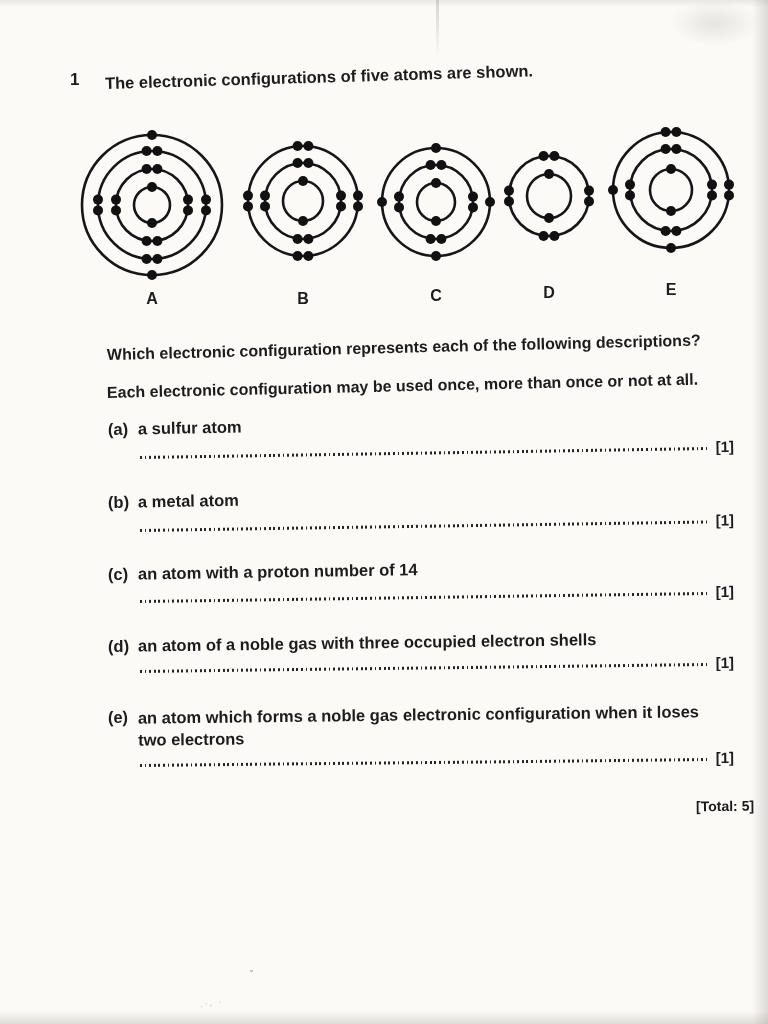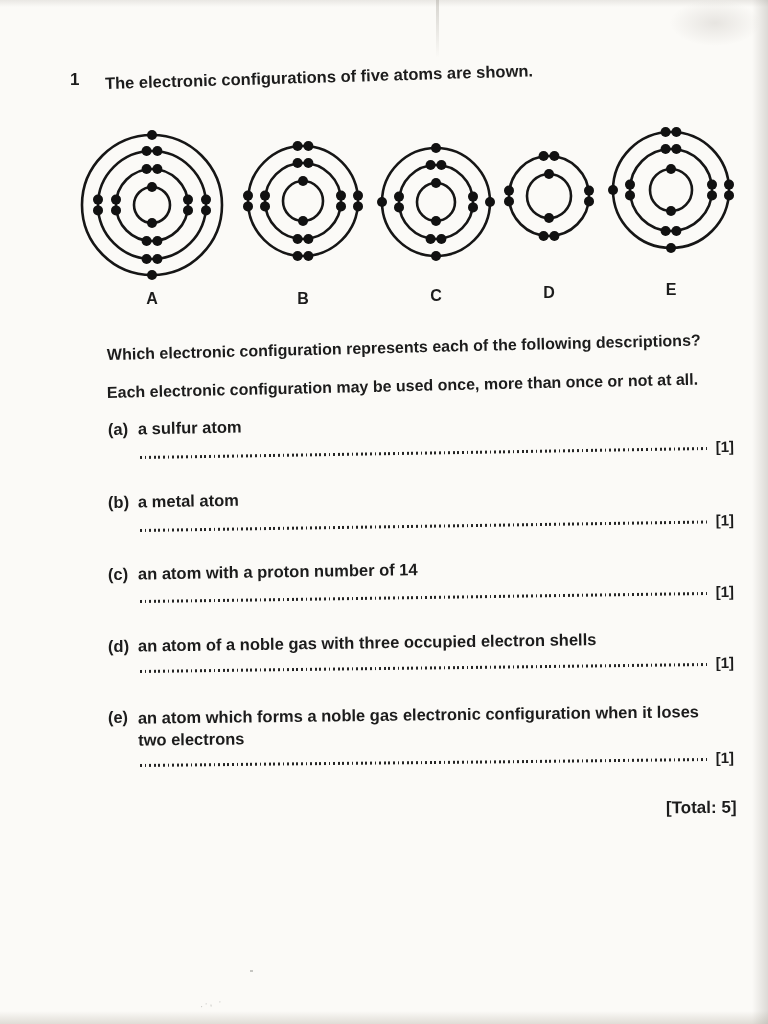--- a/index.html
+++ b/index.html
@@ -44,21 +44,21 @@
   .qrow .qlabel{font-weight:bold;display:inline-block;width:30px;}
   .qrow .qtext{font-weight:600;display:inline-block;vertical-align:top;}
   .qrow.row-e .qtext{width:578px;line-height:1.32;}
 
   .ansline{left:140px;width:594px;display:flex;align-items:flex-end;
     transform-origin:left center;}
   .ansline .dots{flex:1;height:3px;margin-bottom:5px;
     background:repeating-linear-gradient(to right,#242424 0 1.8px,transparent 1.8px 4.6px);}
   .ansline .marks{font-size:15px;font-weight:600;margin-left:9px;white-space:nowrap;}
 
-  .total{right:31px;top:798px;font-size:17px;font-weight:bold;
+  .total{right:14px;top:798px;font-size:14px;font-weight:bold;
     transform:rotate(-0.5deg);}
 </style>
 </head>
 <body>
 
 <div class="abs shadow-right"></div>
 <div class="abs shadow-bottom"></div>
 <div class="abs shadow-top"></div>
 <div class="abs crease-top"></div>
 <div class="abs smudge-tr"></div>

